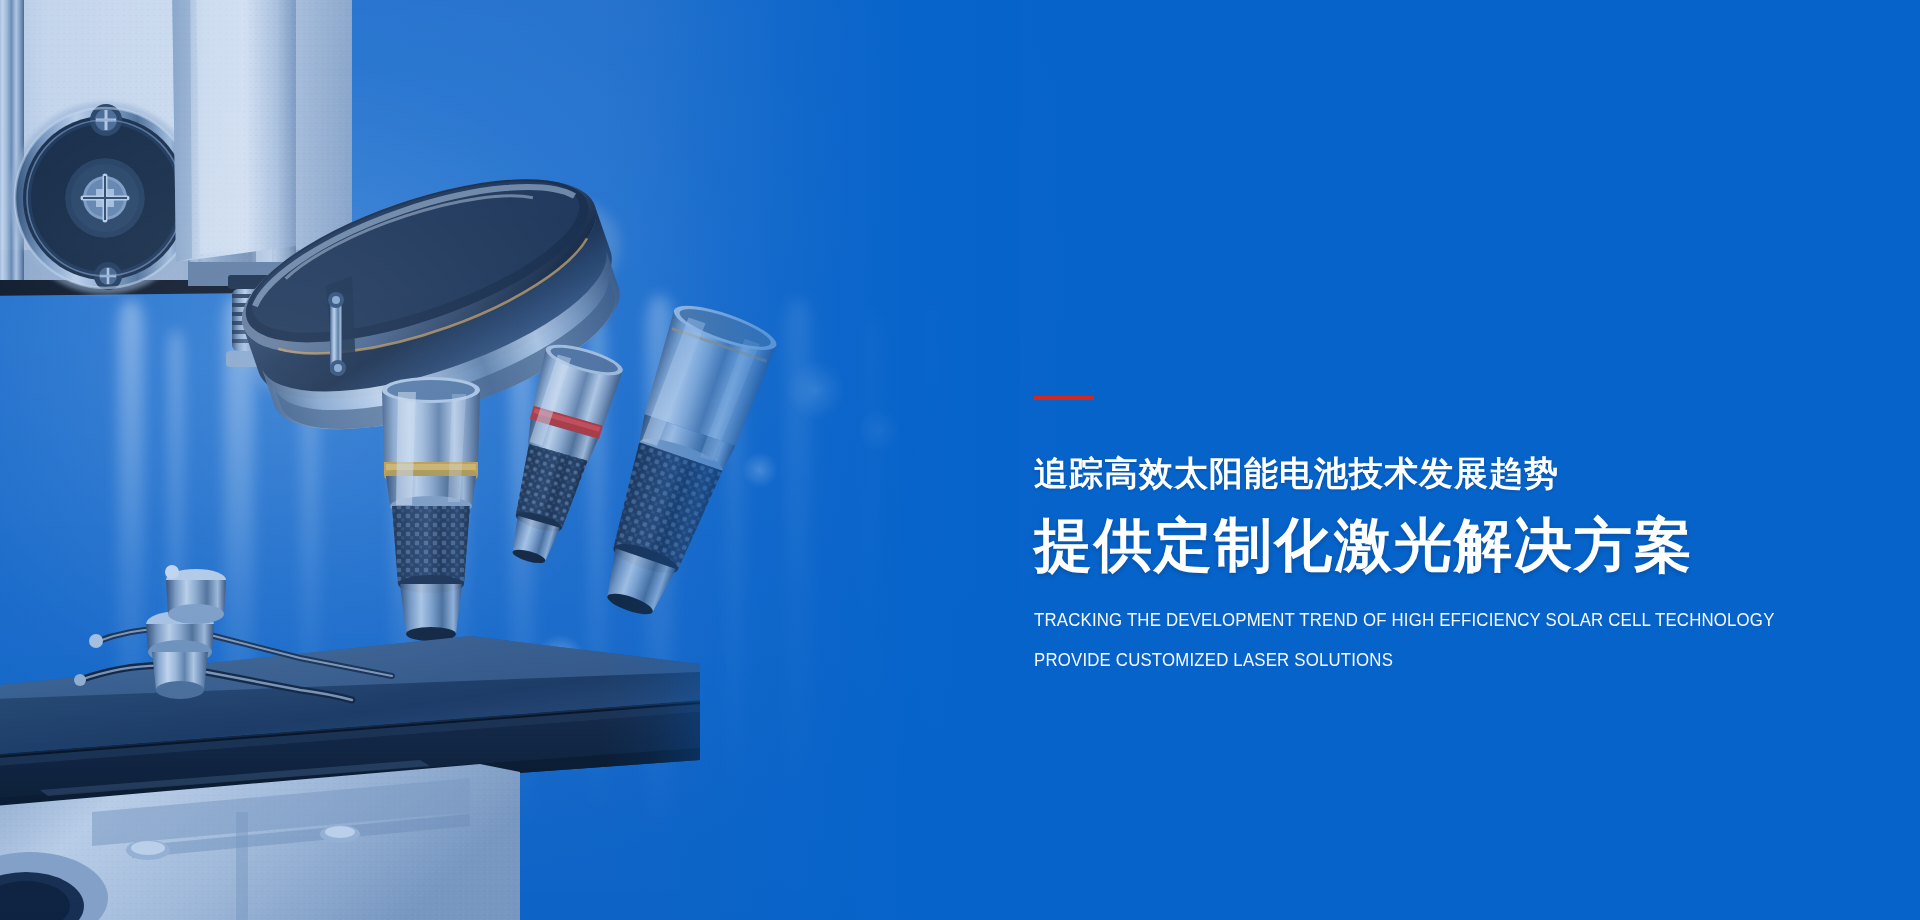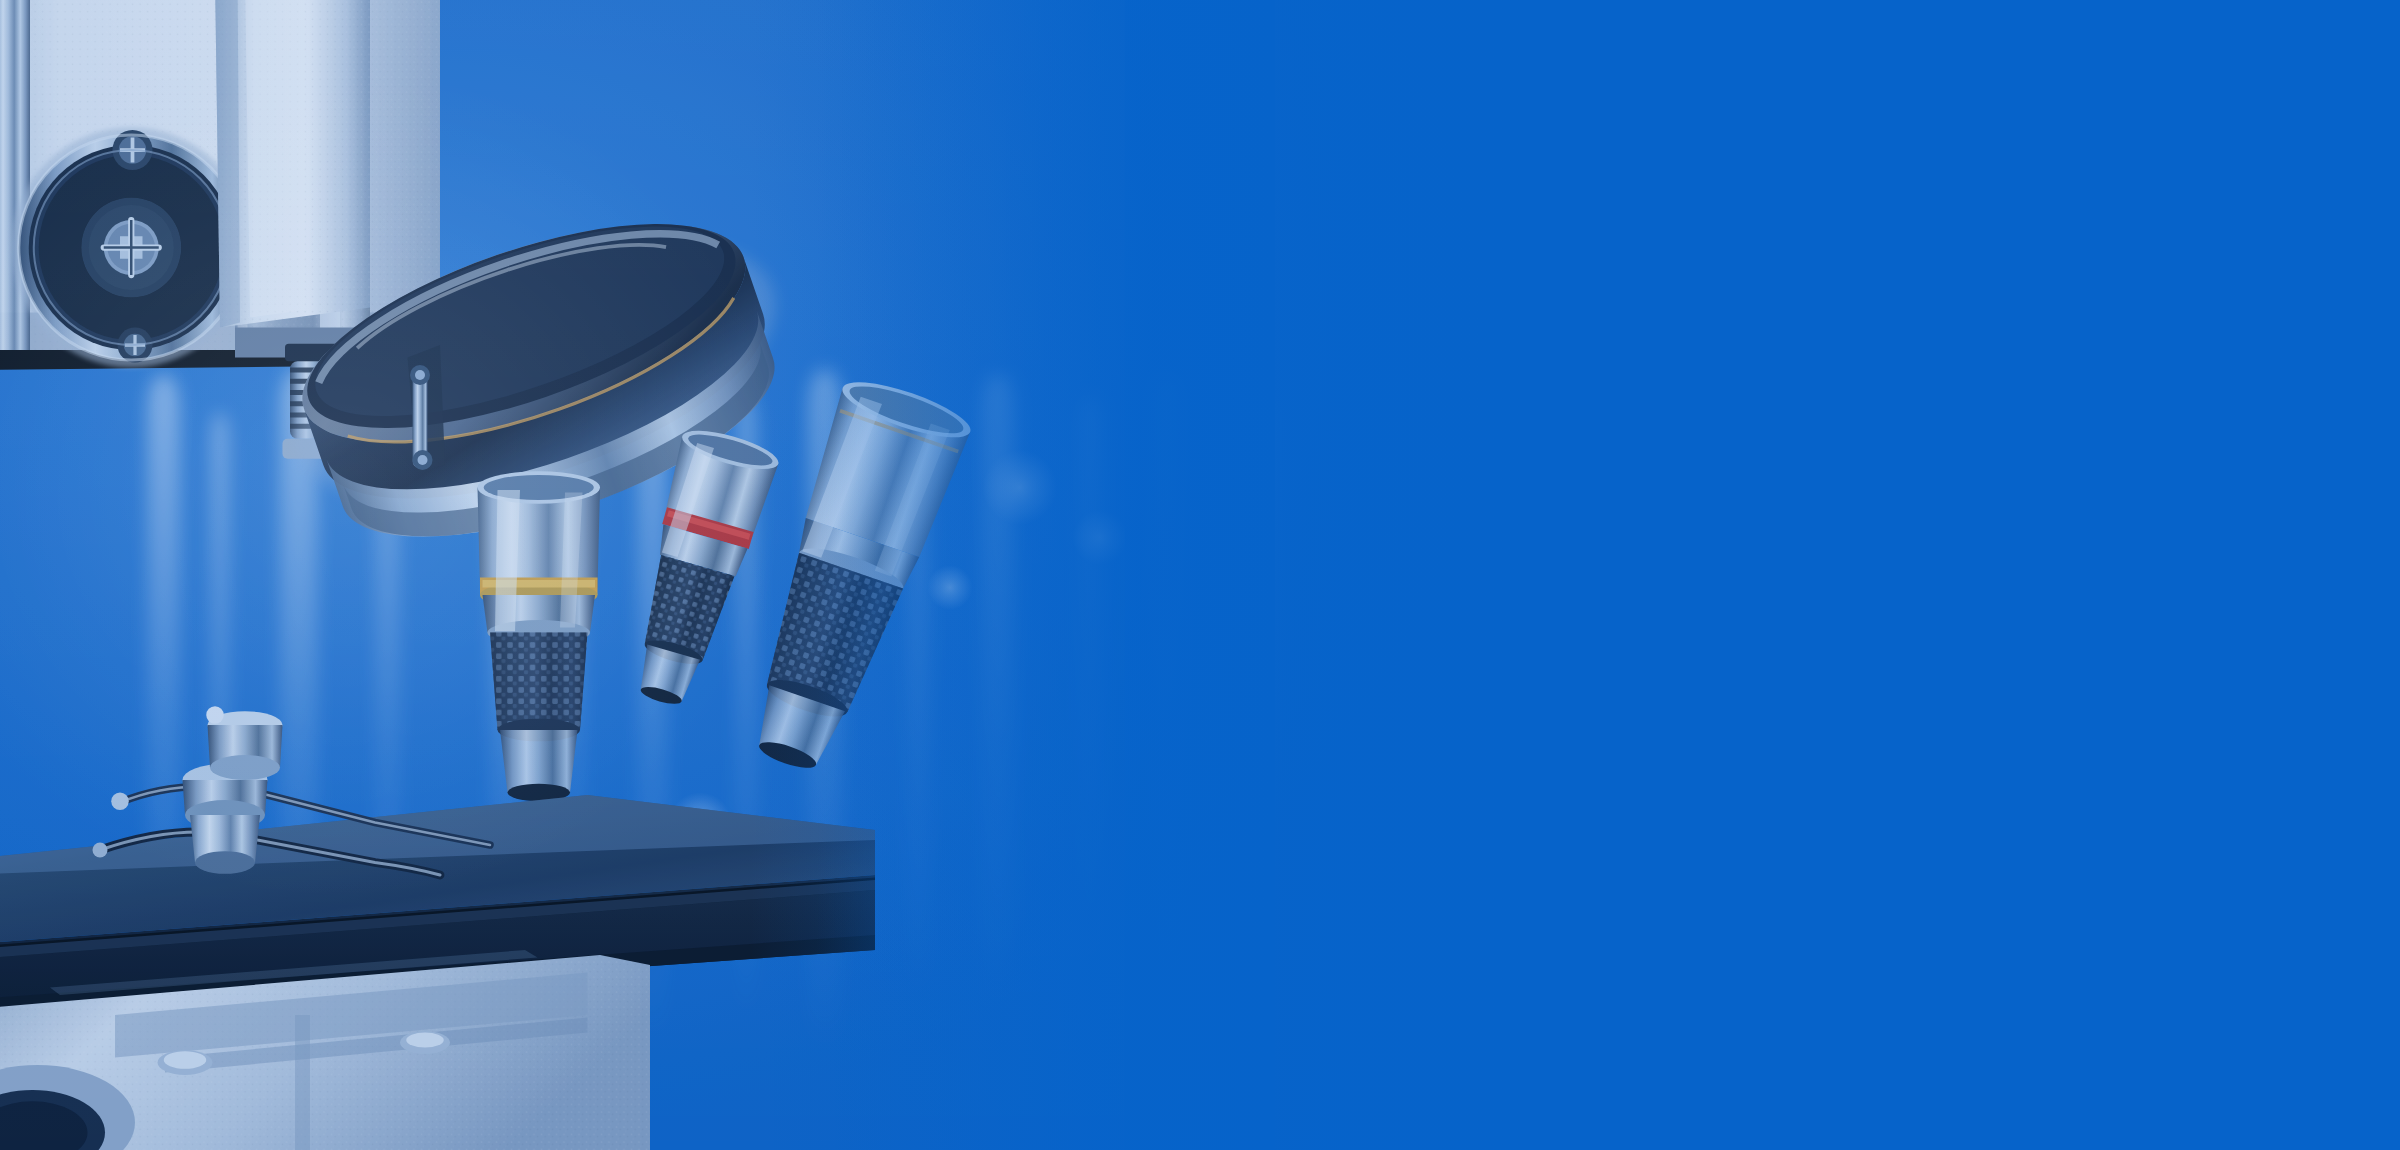--- a/index.html
+++ b/index.html
@@ -503,14 +503,21 @@
 
       <rect x="-30" y="-30" width="960" height="980" fill="#1c63c0" opacity=".20"></rect>
       <rect x="-30" y="-30" width="960" height="980" fill="url(#gGlow)" opacity=".10"></rect>
     </svg>
   </div>
 
   <div class="photo-soft"></div>
   <div class="photo-fade"></div>
   <div class="bg-right-wash"></div>
 
+  <div class="copy">
+    <div class="rule"></div>
+    <h2 class="h-cn-sm">追踪高效太阳能电池技术发展趋势</h2>
+    <h1 class="h-cn-lg">提供定制化激光解决方案</h1>
+    <p class="en">TRACKING THE DEVELOPMENT TREND OF HIGH EFFICIENCY SOLAR CELL TECHNOLOGY</p>
+    <p class="en last">PROVIDE CUSTOMIZED LASER SOLUTIONS</p>
+  </div>
 
 </div>
 
 </body></html>

